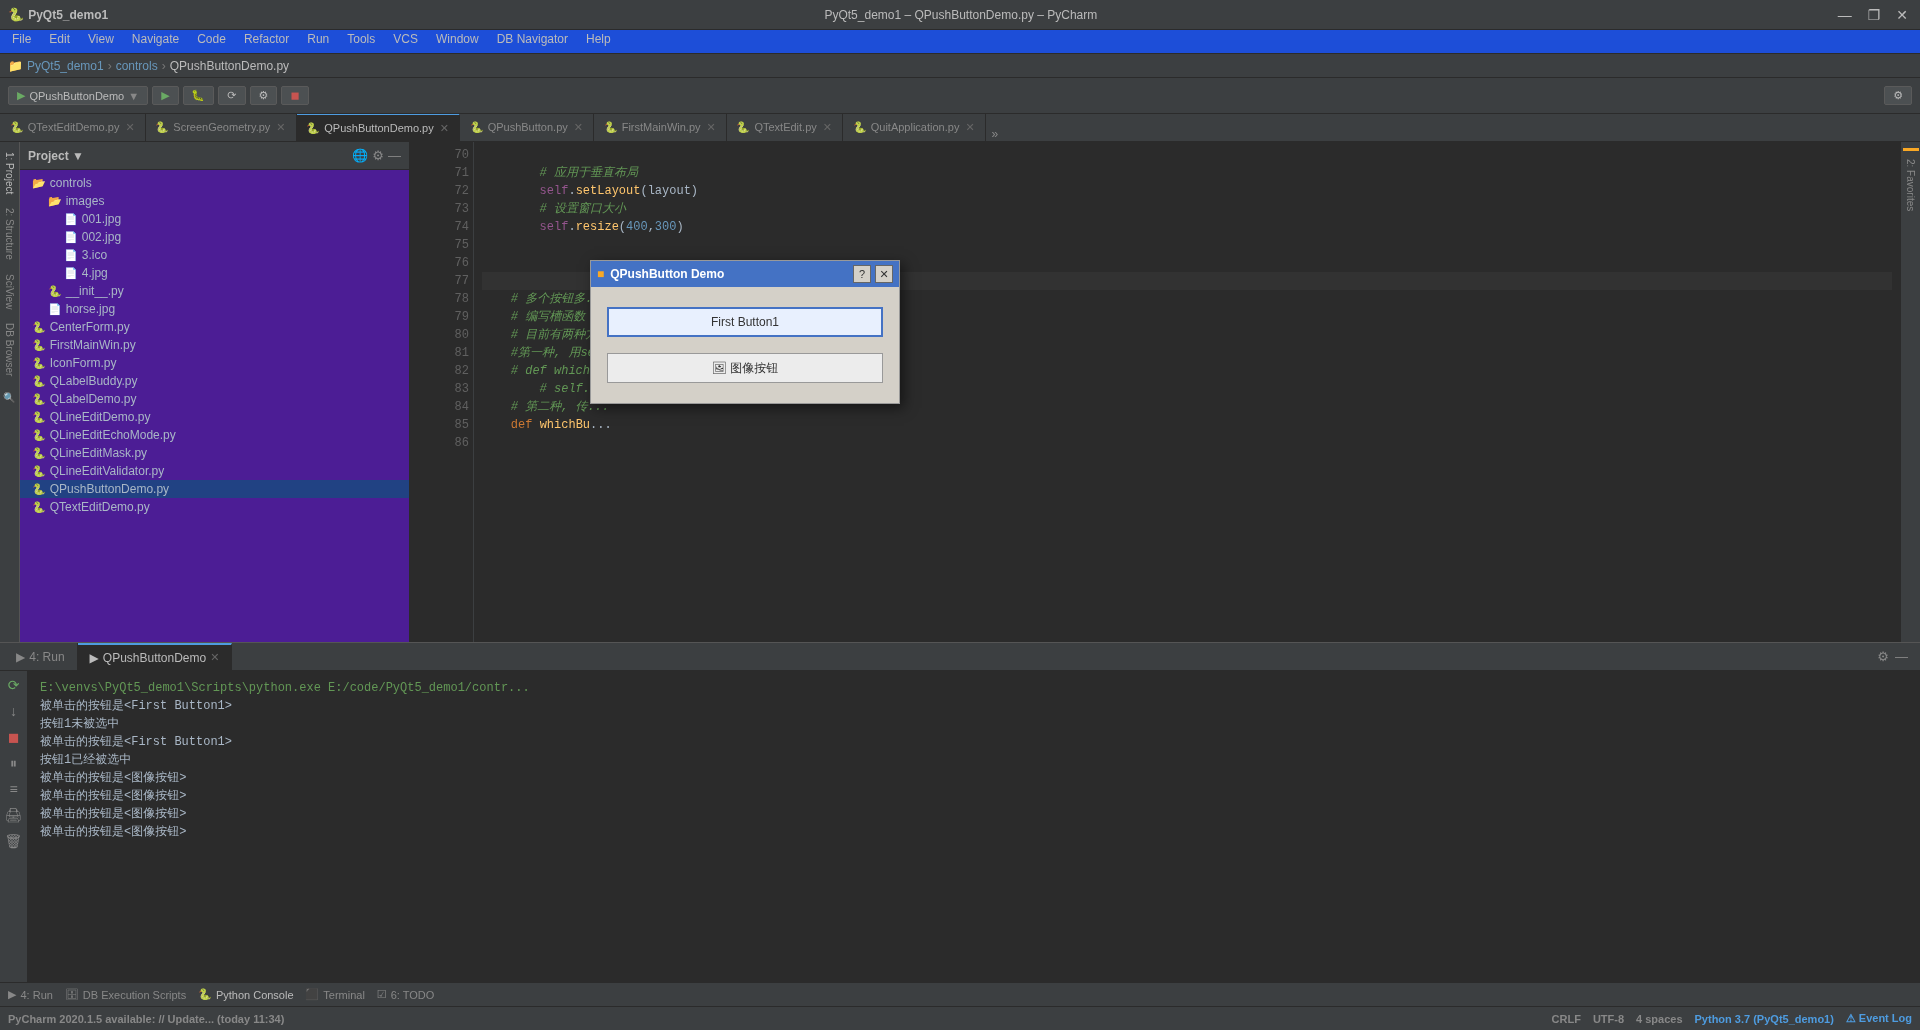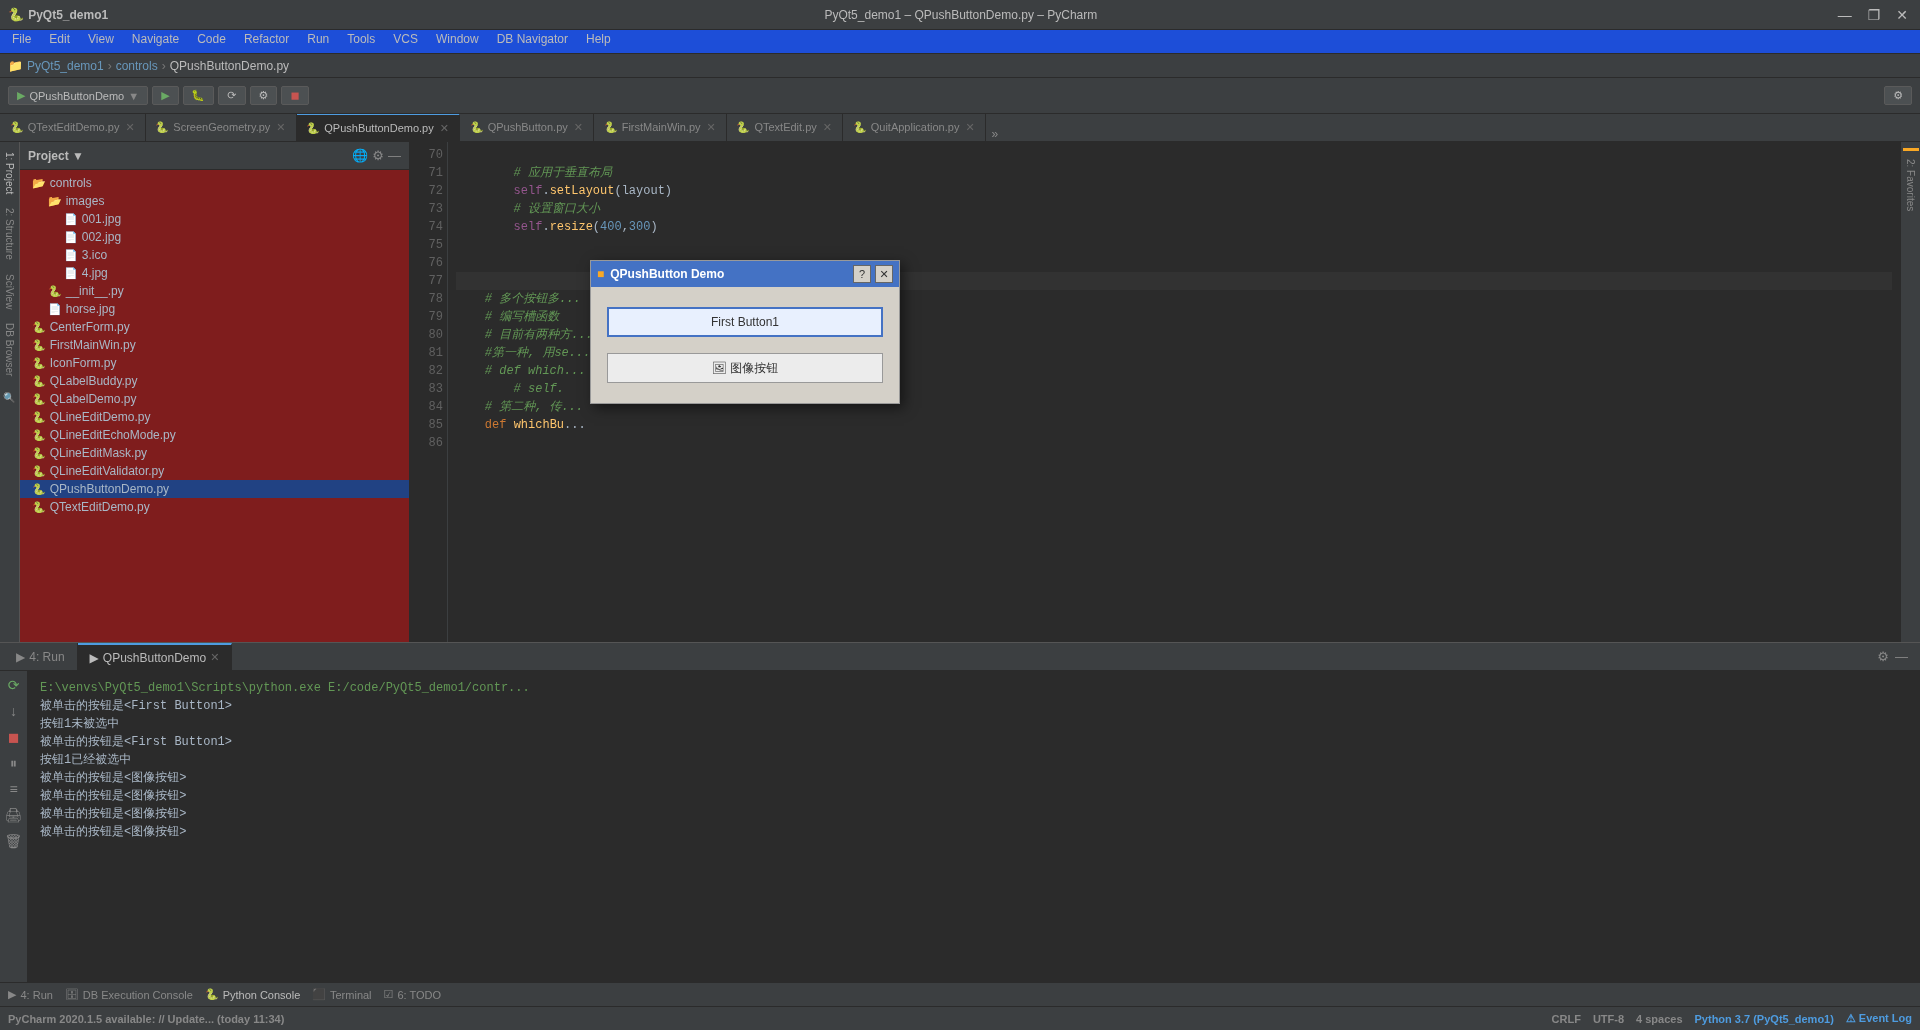--- a/index.html
+++ b/index.html
@@ -93,21 +93,21 @@
       font-size: 11px;
       border-radius: 2px;
       display: flex;
       align-items: center;
       gap: 4px;
     }
 
     
     #file-tree-panel {
       width: 390px;
-      background: #7f1d1d;
+      background: #4c1d95;
       border-right: 1px solid #2b2b2b;
       display: flex;
       flex-direction: column;
     }
     #file-tree-header {
       height: 28px;
       background: #3c3f41;
       display: flex;
       align-items: center;
       justify-content: space-between;
@@ -191,31 +191,30 @@
 
     
     #code-editor {
       flex: 1;
       background: #2b2b2b;
       display: flex;
       overflow: hidden;
       position: relative;
     }
     #line-numbers {
-      width: 28px;
+      width: 64px;
       background: #2b2b2b;
       color: #606060;
       font-family: 'Courier New', monospace;
       font-size: 12px;
       line-height: 18px;
       padding: 4px 4px 4px 0;
       text-align: right;
       user-select: none;
       border-right: 1px solid #3c3f41;
-      margin-left: 10px;
     }
     #code-content {
       flex: 1;
       font-family: 'Courier New', monospace;
       font-size: 12px;
       line-height: 18px;
       padding: 4px 8px;
       color: #a9b7c6;
       overflow: auto;
       position: relative;
@@ -759,21 +758,21 @@
   </div>
 </div>
 
 <div id="bottombar">
 <div class="bottombar-item">
       <span>▶</span>
       <span>4: Run</span>
     </div>
     <div class="bottombar-item">
       <span>🗄</span>
-      <span>DB Execution Console</span>
+      <span>DB Execution Scripts</span>
     </div>
     <div class="bottombar-item active">
       <span>🐍</span>
       <span>Python Console</span>
     </div>
     <div class="bottombar-item">
       <span>⬛</span>
       <span>Terminal</span>
     </div>
     <div class="bottombar-item">

